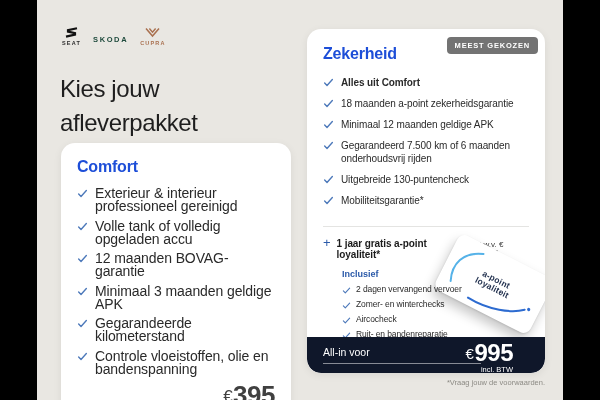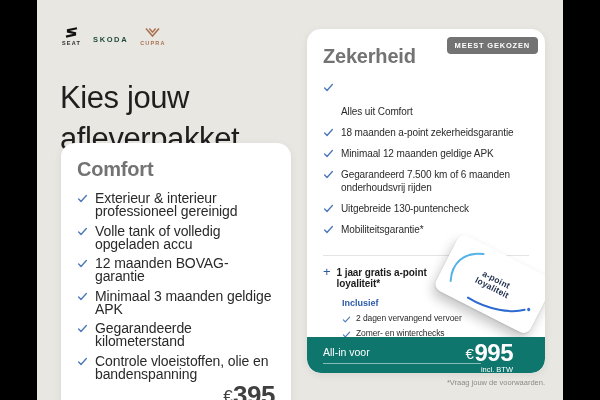--- a/index.html
+++ b/index.html
@@ -16,28 +16,28 @@
   
   .brand-row { position:absolute; left:62px; top:27px; display:flex; align-items:center; gap:12px; }
   .brand { display:flex; flex-direction:column; align-items:center; gap:2px; }
   .brand-icon { display:block; }
   .brand-label { font-size:5.5px; font-weight:700; letter-spacing:1.2px; color:#2b2b2b; }
   .brand-label.cupra { color:#A9704F; }
   .skoda-word { font-size:7.5px; font-weight:700; letter-spacing:1.6px; color:#1E4A3C; margin-top:6px; }
 
   .page-title {
     position:absolute; left:60px; top:56px; width:235px;
-    font-size:31px; line-height:41px; font-weight:500; letter-spacing:-0.4px; color:#1e1e1e;
+    font-size:24px; line-height:34px; font-weight:500; letter-spacing:-0.4px; color:#1e1e1e;
   }
 
   .card { position:absolute; background:#fff; border-radius:14px; box-shadow:0 2px 8px rgba(0,0,0,.07); }
   .card-comfort { left:61px; top:143px; width:230px; height:288px; padding:15px 16px; box-sizing:border-box; }
   .card-zekerheid { left:307px; top:29px; width:238px; height:344px; box-sizing:border-box; overflow:hidden; }
 
-  .card-title { font-size:20px; font-weight:700; letter-spacing:-0.2px; color:#737373; }
+  .card-title { font-size:16px; font-weight:700; letter-spacing:-0.2px; color:#1d4ed8; }
   .card-comfort .card-title { margin-bottom:11px; }
 
   .checklist { display:flex; flex-direction:column; }
   .check-item { display:flex; gap:7px; align-items:flex-start; }
   .check-icon { flex:0 0 auto; width:11px; height:11px; margin-top:1px; }
   .item-text { font-size:14px; line-height:13px; color:#2a2a2a; letter-spacing:-0.1px; }
   .card-comfort .check-item { margin-bottom:6.5px; }
 
   .price-block { position:absolute; right:16px; bottom:10px; text-align:right; }
   .price { font-size:26px; font-weight:600; color:#404040; letter-spacing:-0.5px; }
@@ -46,21 +46,21 @@
 
   
   .zk-body { padding:16px 16px 0; }
   .badge {
     position:absolute; top:8px; right:7px; background:#737373; color:#fff;
     font-size:7.5px; font-weight:700; letter-spacing:0.8px; padding:4px 8px; border-radius:4px;
   }
   .card-zekerheid .card-title { margin-bottom:13px; }
   .card-zekerheid .check-item { margin-bottom:8px; }
   .card-zekerheid .item-text { font-size:10px; }
-  .check-item.bold .item-text { font-weight:400;margin-top:24px; }
+  .check-item.bold .item-text { font-weight:700; }
 
   .divider { border-top:1px solid #E4E4E2; margin:11px 0 10px; }
 
   .bonus-row { display:flex; align-items:baseline; gap:6px; }
   .plus-icon { color:#2B5AA9; font-size:13px; font-weight:500; line-height:11px; }
   .bonus-label { font-size:10px; font-weight:700; color:#1c1c1c; letter-spacing:-0.1px; }
   .bonus-note { font-size:8px; color:#3a3a3a; }
   .bonus-note sup { font-size:5.5px; }
 
   .inclusief { margin:9px 0 0 19px; position:relative; z-index:2; }
@@ -73,21 +73,21 @@
     position:absolute; left:134px; top:224px; width:106px; height:62px;
     background:#fff; border-radius:8px; transform:rotate(27deg);
     box-shadow:0 7px 12px rgba(0,0,0,.22), 0 1px 2px rgba(0,0,0,.12);
     z-index:1; display:flex; align-items:center; justify-content:center;
   }
   .loyalty-art { position:absolute; inset:0; }
   .loyalty-text { text-align:center; font-size:8.5px; font-weight:700; color:#22314f; line-height:9.5px; letter-spacing:0.2px; }
 
   .footer-bar {
     position:absolute; left:0; right:0; bottom:0; height:36px;
-    background:#0f766e; border-radius:0 0 14px 14px; z-index:3;
+    background:#0f172a; border-radius:0 0 14px 14px; z-index:3;
   }
   .footer-label { position:absolute; left:16px; top:9px; color:#fff; font-size:10.5px; font-weight:500; }
   .footer-underline { position:absolute; left:16px; top:26px; width:158px; border-top:1px solid rgba(255,255,255,.5); }
   .footer-price { position:absolute; right:32px; top:2px; text-align:right; color:#fff; }
   .footer-price .price { color:#fff; font-size:24px; }
   .footer-price .cur { font-size:15px; color:#fff; }
   .footer-price .price-note { color:#fff; font-size:7.5px; margin-top:-2px; }
 
   .footnote { position:absolute; right:55px; top:378px; font-size:7.5px; color:#8d8b85; }
 </style>

